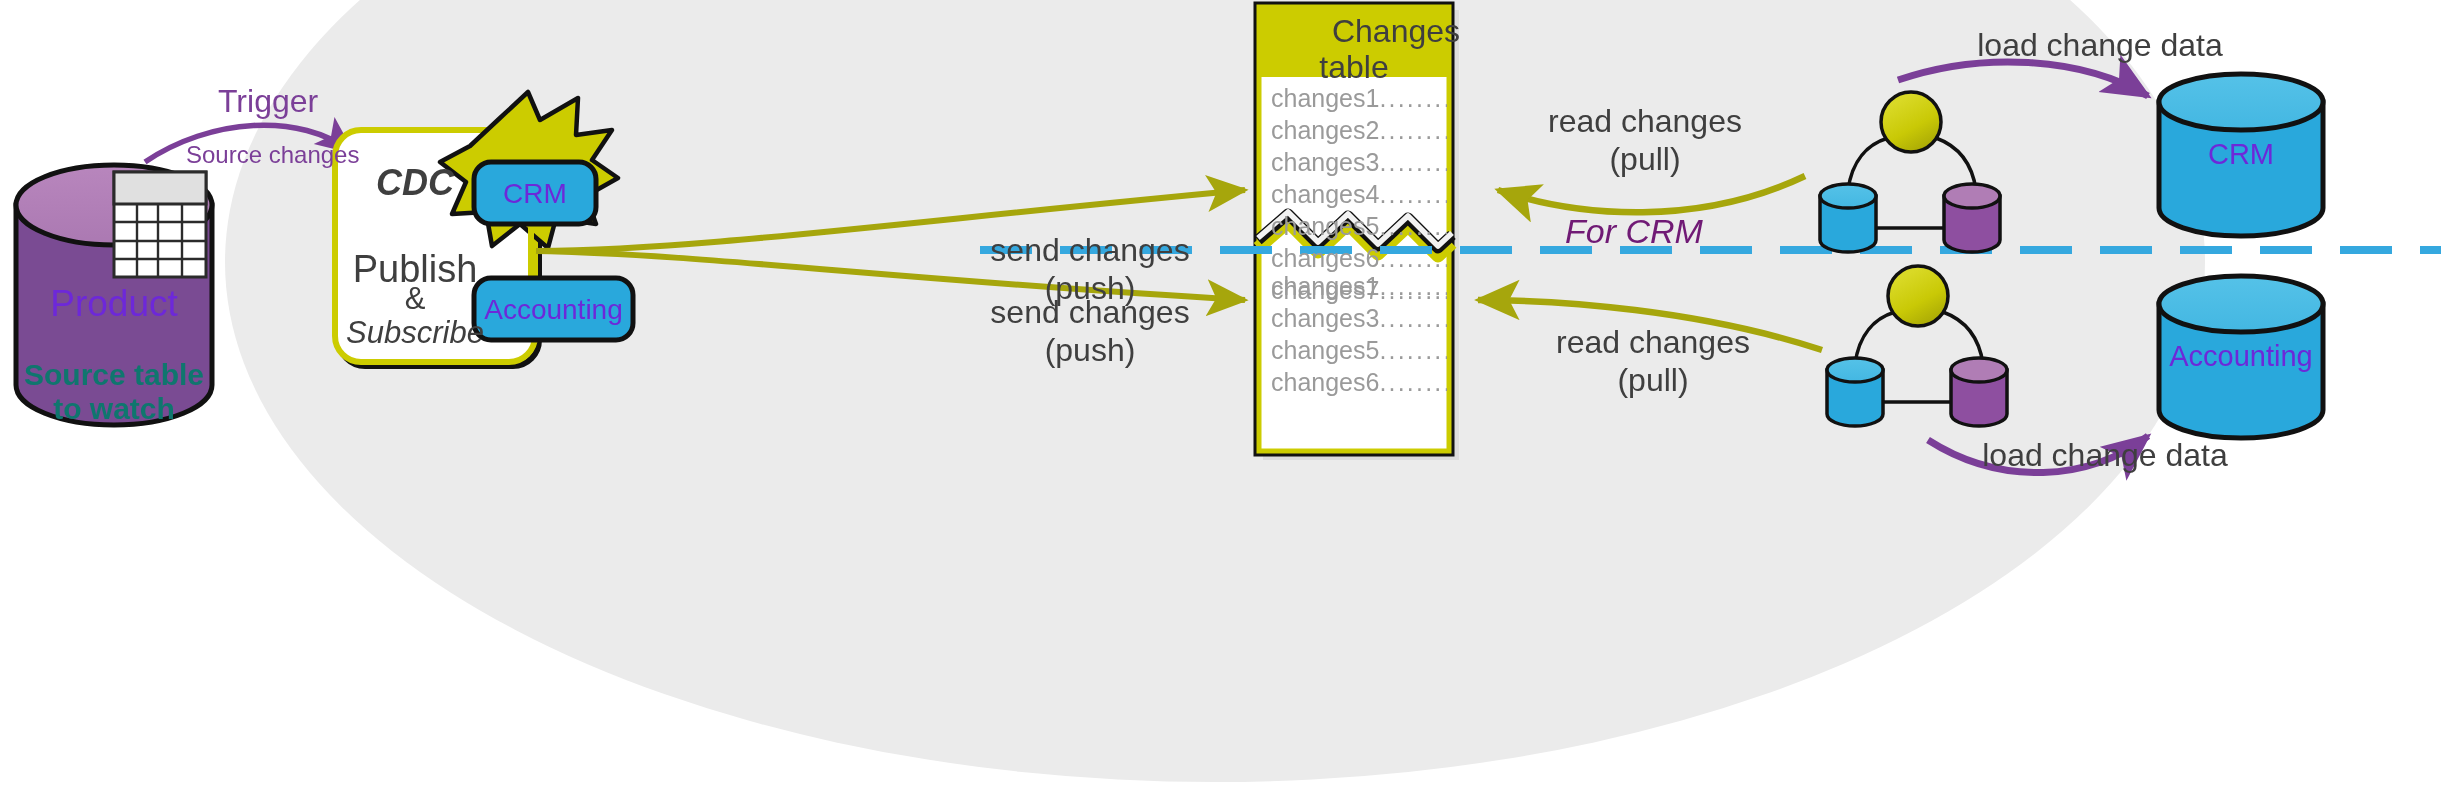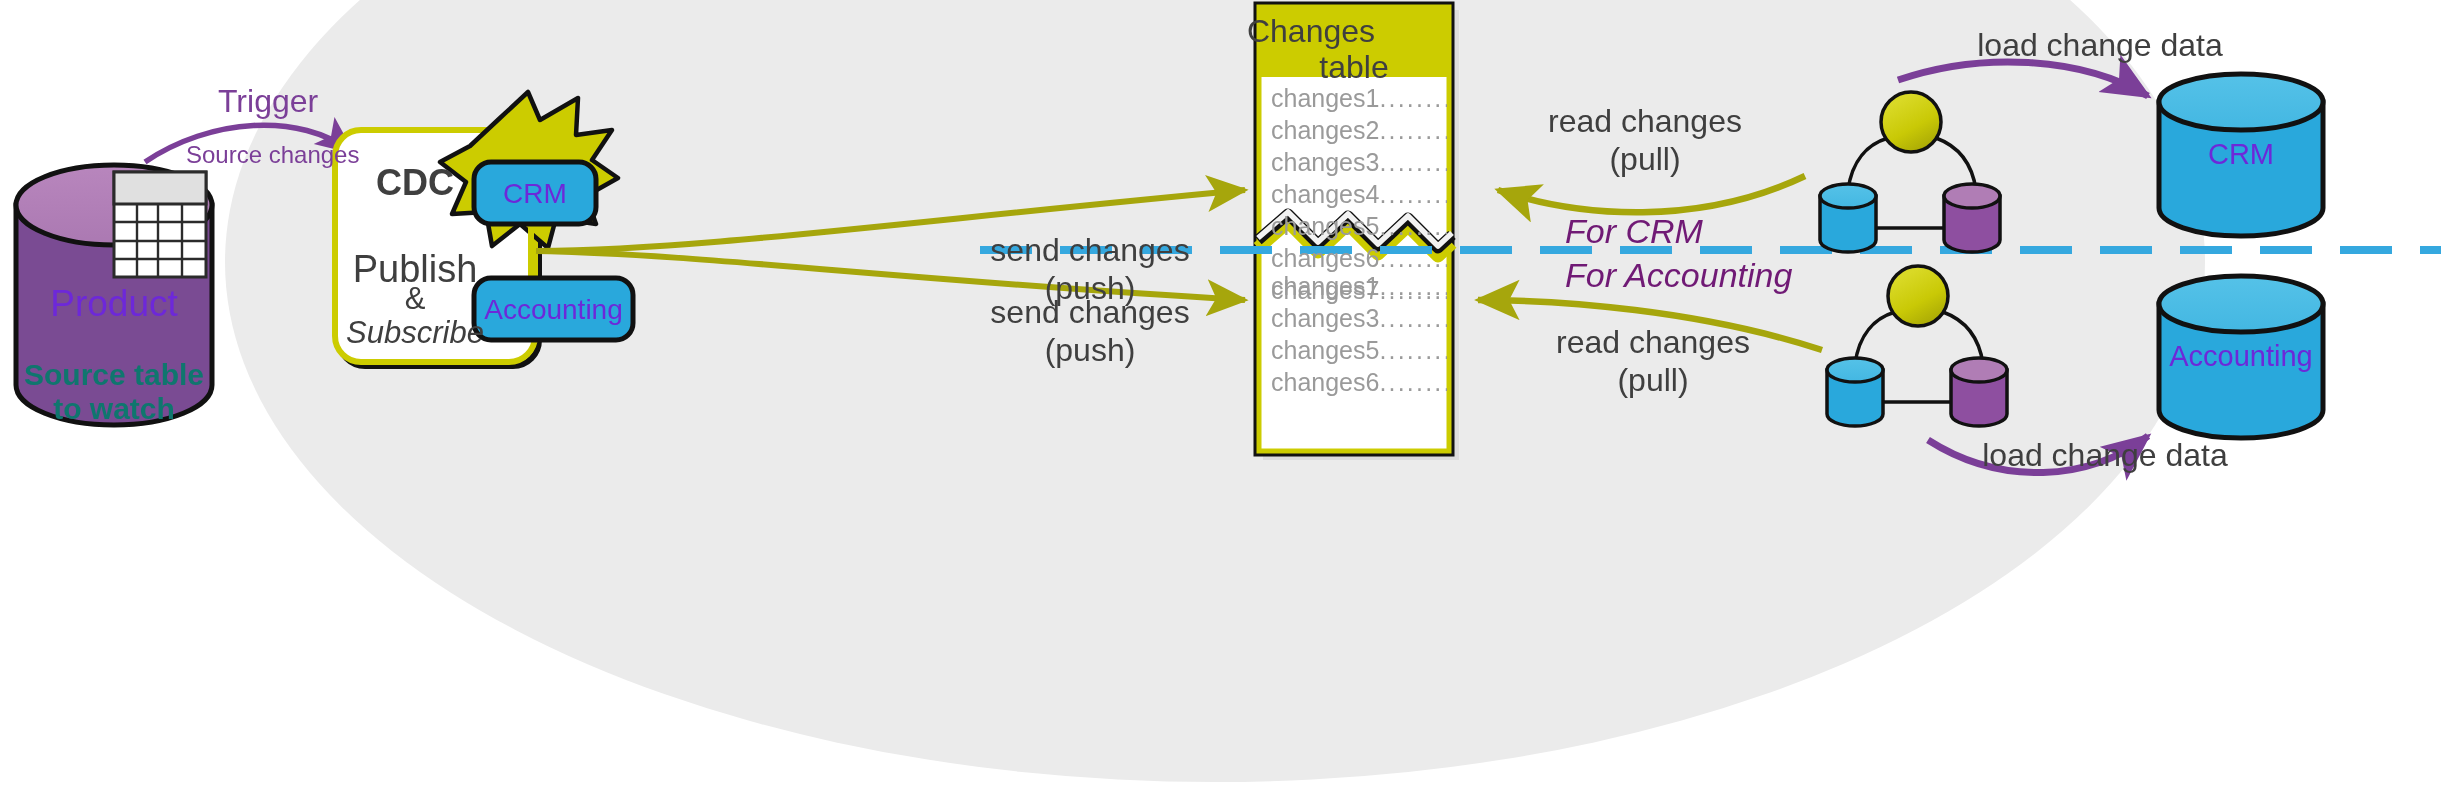--- a/index.html
+++ b/index.html
@@ -189,34 +189,34 @@
     </g>
   </svg>
 
   <div class="txt t-white center" style="left:16px; top:283px; width:196px; font-size:37px;">Product</div>
   <div class="txt t-purple-bold center" style="left:0px; top:358px; width:228px; font-size:30px;">Source table</div>
   <div class="txt t-purple-bold center" style="left:0px; top:392px; width:228px; font-size:30px;">to watch</div>
 
   <div class="txt t-purple" style="left:218px; top:84px; font-size:32px;">Trigger</div>
   <div class="txt t-purple" style="left:186px; top:142px; font-size:24px;">Source changes</div>
 
-  <div class="txt t-dark center" style="left:335px; top:163px; width:160px; font-size:36px; font-weight:bold;">CDC</div>
+  <div class="txt t-dark center" style="left:335px; top:163px; width:160px; font-size:36px; font-weight:bold;font-style:italic;">CDC</div>
   <div class="txt t-dark center" style="left:335px; top:248px; width:160px; font-size:38px;">Publish</div>
   <div class="txt t-dark center" style="left:335px; top:282px; width:160px; font-size:31px;">&amp;</div>
   <div class="txt t-dark center" style="left:335px; top:316px; width:160px; font-size:31px;font-style:italic;">Subscribe</div>
 
   <div class="txt t-white center" style="left:474px; top:178px; width:122px; font-size:28px;">CRM</div>
   <div class="txt t-white center" style="left:474px; top:294px; width:159px; font-size:28px;">Accounting</div>
 
   <div class="txt t-dark center" style="left:940px; top:233px; width:300px; font-size:32px;">send changes</div>
   <div class="txt t-dark center" style="left:940px; top:271px; width:300px; font-size:32px;">(push)</div>
   <div class="txt t-dark center" style="left:940px; top:295px; width:300px; font-size:32px;">send changes</div>
   <div class="txt t-dark center" style="left:940px; top:333px; width:300px; font-size:32px;">(push)</div>
 
-  <div class="txt t-dark center" style="left:1218px; top:14px; width:186px; font-size:32px;">Changes</div>
+  <div class="txt t-dark center" style="left:1303px; top:14px; width:186px; font-size:32px;">Changes</div>
   <div class="txt t-dark center" style="left:1261px; top:50px; width:186px; font-size:32px;">table</div>
 
   <div style="position:absolute; left:1271px; top:84px; width:176px;">
     <div class="changes-row">
       <span class="lbl">changes1</span><span class="dots">...............................</span>
     </div>
     <div class="changes-row">
       <span class="lbl">changes2</span><span class="dots">...............................</span>
     </div>
     <div class="changes-row">
@@ -250,21 +250,20 @@
       <span class="lbl">changes6</span><span class="dots">...............................</span>
     </div>
   </div>
 
   <div class="txt t-dark center" style="left:1495px; top:104px; width:300px; font-size:32px;">read changes</div>
   <div class="txt t-dark center" style="left:1495px; top:142px; width:300px; font-size:32px;">(pull)</div>
   <div class="txt t-dark center" style="left:1503px; top:325px; width:300px; font-size:32px;">read changes</div>
   <div class="txt t-dark center" style="left:1503px; top:363px; width:300px; font-size:32px;">(pull)</div>
 
   <div class="txt t-blue-italic" style="left:1565px; top:212px; font-size:34px;">For CRM</div>
-  <div class="txt t-blue-italic" style="left:1565px; top:256px; font-size:34px;">For Accounting</div>
 
   <div class="txt t-dark center" style="left:1900px; top:28px; width:400px; font-size:32px;">load change data</div>
   <div class="txt t-dark center" style="left:1905px; top:438px; width:400px; font-size:32px;">load change data</div>
 
   <div class="txt t-white center" style="left:2159px; top:138px; width:164px; font-size:29px;">CRM</div>
   <div class="txt t-white center" style="left:2149px; top:340px; width:184px; font-size:29px;">Accounting</div>
 
 </div>
 
 </body></html>

